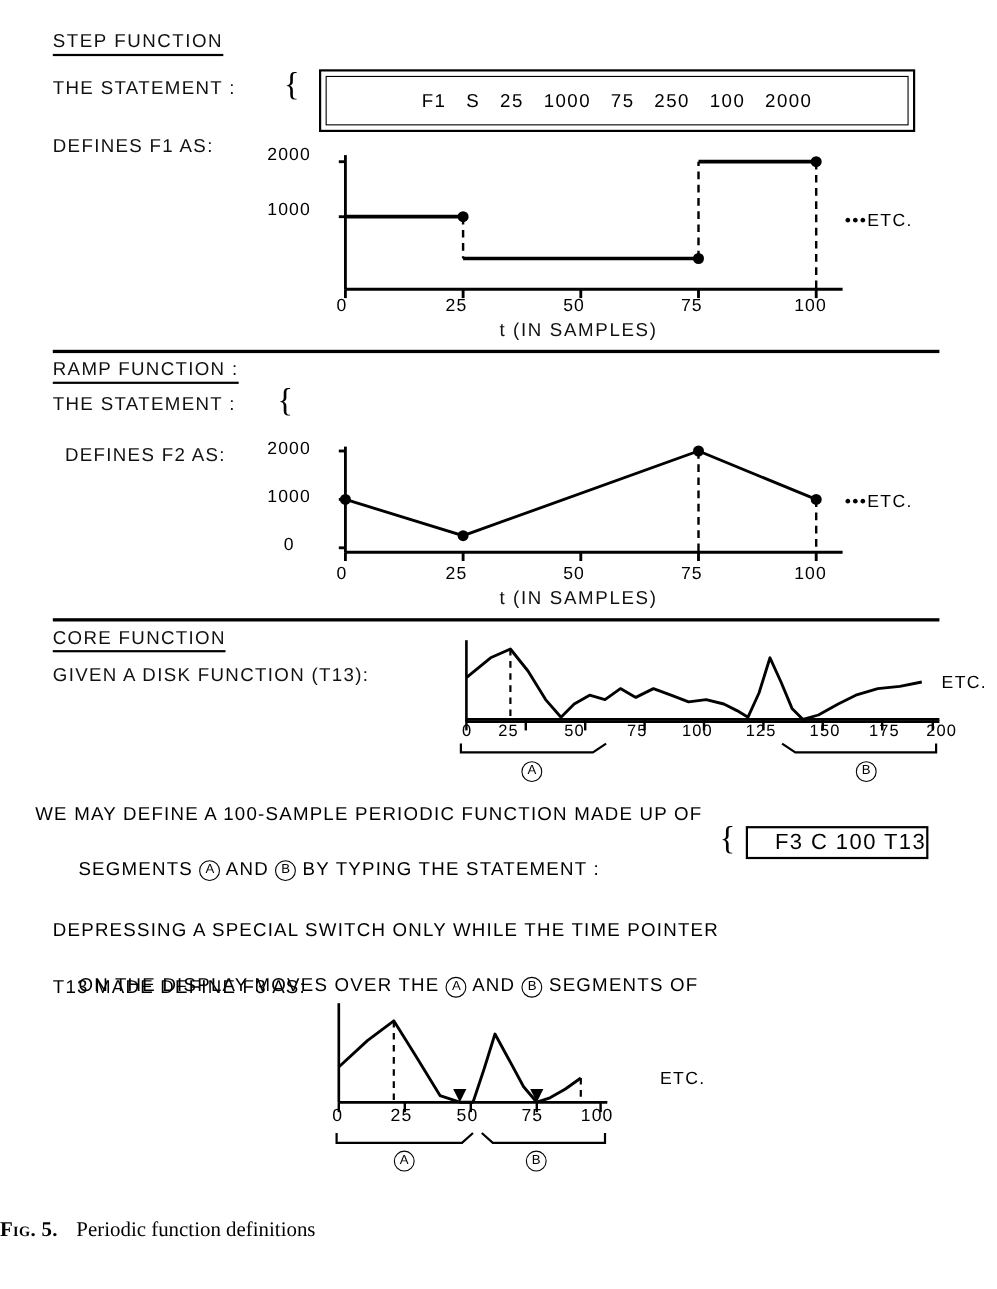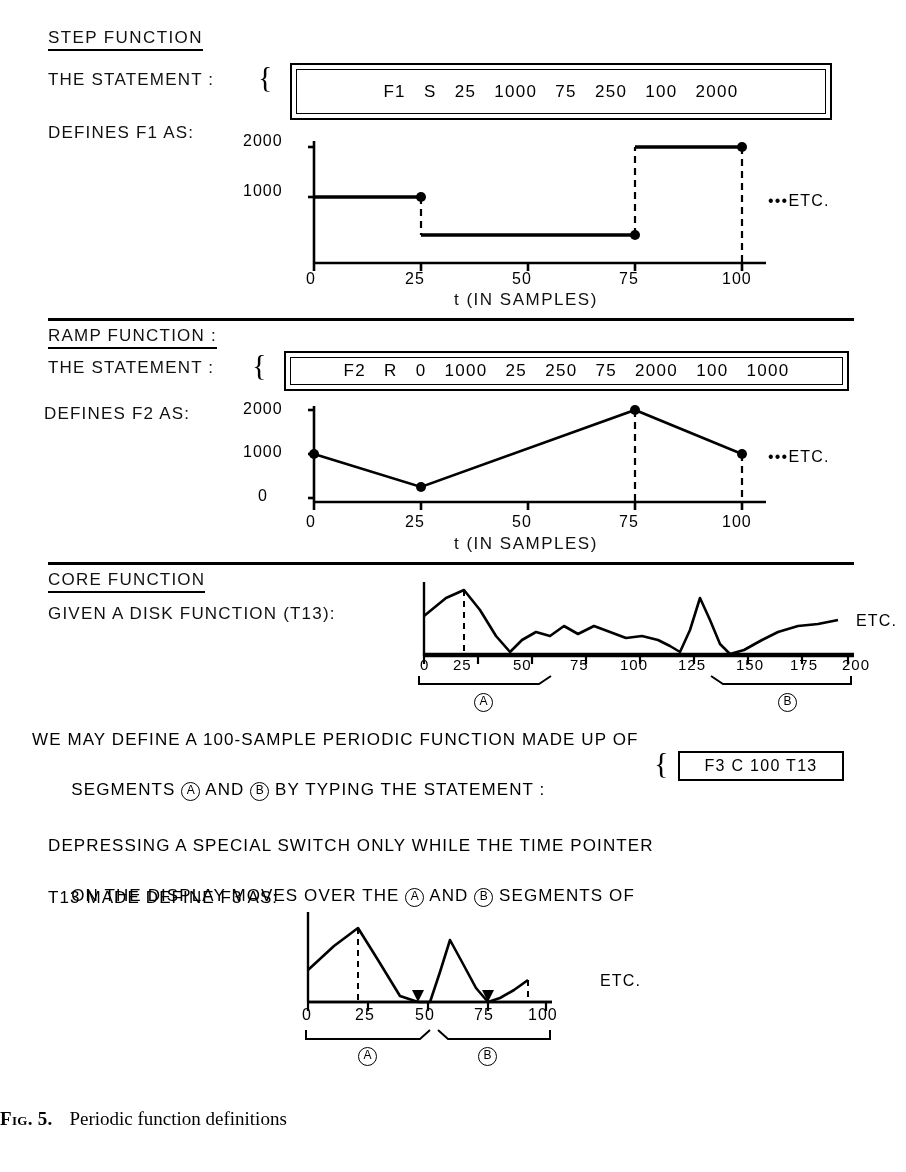--- a/index.html
+++ b/index.html
@@ -173,26 +173,22 @@
   <div class="etc" style="left:768px; top:192px;">•••ETC.</div>
 
   <div class="rule" style="left:48px; top:318px; width:806px;"></div>
 
   <div class="txt" style="left:48px; top:326px; border-bottom:2px solid #000; padding-bottom:1px;">RAMP FUNCTION :</div>
 
   <div class="txt" style="left:48px; top:358px;">THE STATEMENT :</div>
 
   <div class="brace" style="left:252px; top:350px;">{</div>
 
-  <div class="stmtbox" style="left:284px; top:351px; width:565px; height:40px;">
-    <div class="inner"></div>
-    <span class="code">F2   R   0   1000   25   250   75   2000   100   1000</span>
-  </div>
-
-  <div class="txt" style="left:44px; top:404px;">DEFINES F2 AS:</div>
+
+  <div class="txt" style="left:59px; top:404px;">DEFINES F2 AS:</div>
 
   <div class="axlbl" style="left:243px; top:400px;">2000</div>
   <div class="axlbl" style="left:243px; top:443px;">1000</div>
   <div class="axlbl" style="left:258px; top:487px;">0</div>
 
   <svg class="plot" width="470" height="130" viewBox="0 0 470 130" style="left:300px; top:402px;">
     <line x1="14" y1="4" x2="14" y2="100" stroke="#000" stroke-width="2.6"></line>
     <line x1="14" y1="100" x2="466" y2="100" stroke="#000" stroke-width="2.6"></line>
     <line x1="8" y1="8" x2="14" y2="8" stroke="#000" stroke-width="2.6"></line>
     <line x1="8" y1="52" x2="14" y2="52" stroke="#000" stroke-width="2.6"></line>
@@ -273,21 +269,21 @@
 
   <div class="para" style="left:32px; top:728px;">WE MAY DEFINE A 100-SAMPLE PERIODIC FUNCTION MADE UP OF</div>
 
   <div class="para" style="left:48px; top:754px;">
     <span>SEGMENTS </span><span class="circledL">A</span><span> AND </span><span class="circledL">B</span><span> BY TYPING THE STATEMENT :</span>
   </div>
 
   <div class="brace" style="left:654px; top:748px;">{</div>
 
   <div class="stmtbox" style="left:678px; top:751px; width:166px; height:30px;">
-    <span class="code" style="font-size:16px;">F3 C 100 T13</span>
+    <span class="code" style="font-size:20px;text-align:right;">F3 C 100 T13</span>
   </div>
 
   <div class="para" style="left:48px; top:860px;">
     <span>ON THE DISPLAY MOVES OVER THE </span><span class="circledL">A</span><span> AND </span><span class="circledL">B</span><span> SEGMENTS OF</span>
   </div>
 
   <div class="para" style="left:48px; top:834px;">DEPRESSING A SPECIAL SWITCH ONLY WHILE THE TIME POINTER</div>
 
   <div class="para" style="left:48px; top:886px;">T13 MADE DEFINE F3 AS:</div>
 

